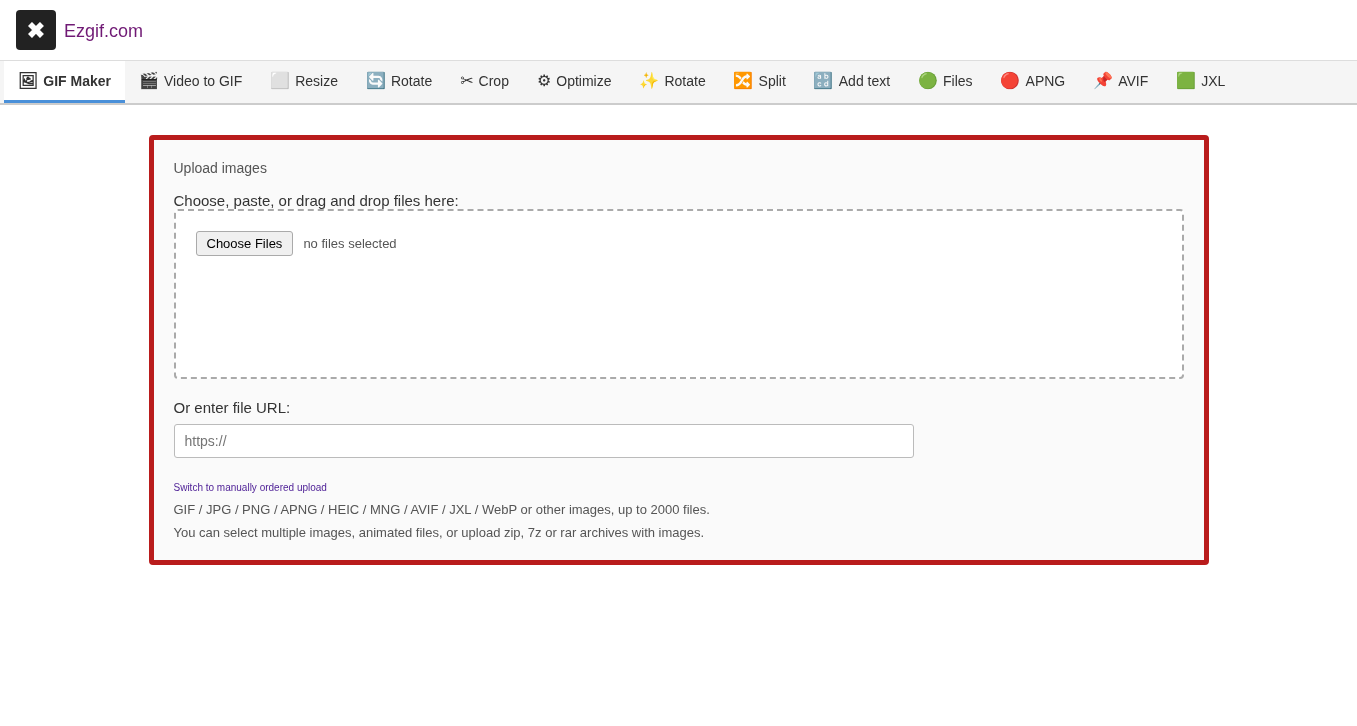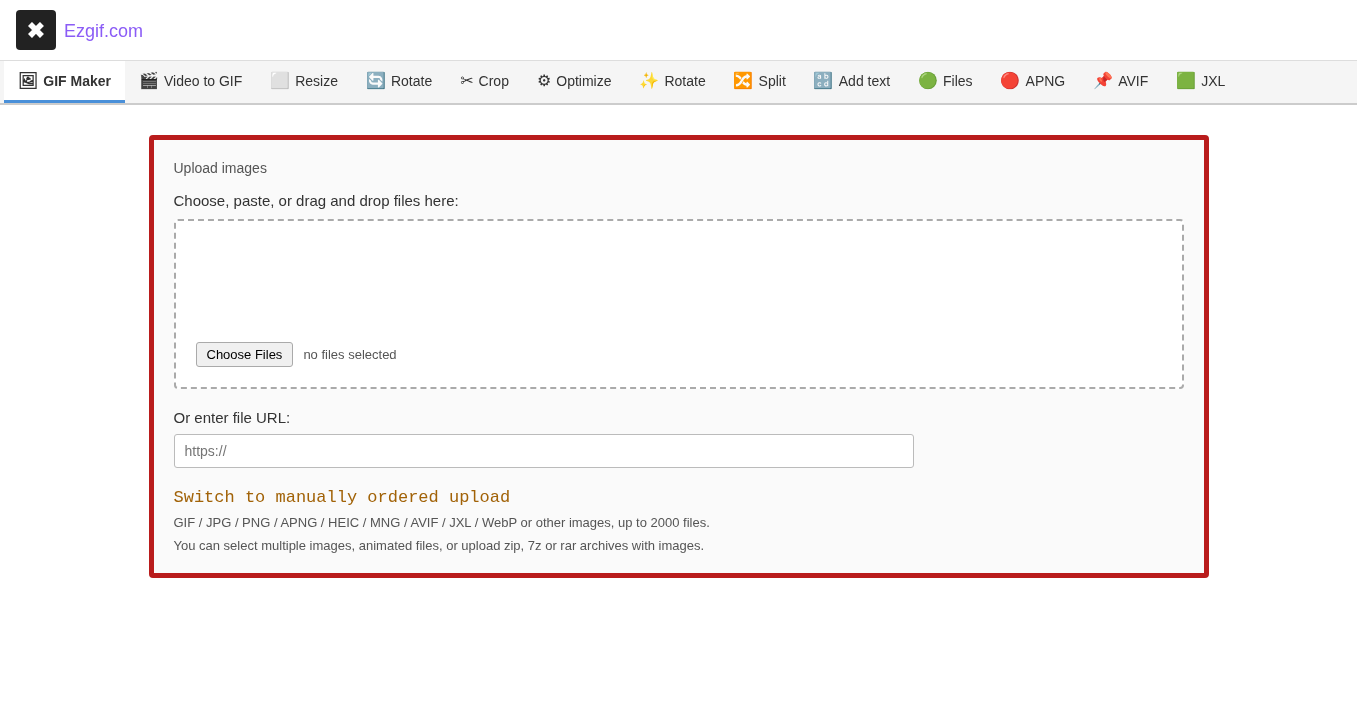--- a/index.html
+++ b/index.html
@@ -16,21 +16,21 @@
       width: 40px;
       height: 40px;
       margin-right: 8px;
     }
     .logo-text {
       font-size: 22px;
       font-weight: bold;
       color: #111;
     }
     .logo-text span {
-      color: #8b5cf6;
+      color: #701a75;
       font-weight: normal;
       font-size: 18px;
     }
 
     
     .nav {
       display: flex;
       align-items: stretch;
       border-bottom: 2px solid #ccc;
       background: #f5f5f5;
@@ -79,28 +79,27 @@
       background: #fafafa;
     }
     .upload-section-title {
       font-size: 14px;
       color: #555;
       margin-bottom: 16px;
     }
     .upload-label {
       font-size: 15px;
       color: #333;
-      margin-bottom: 10px;
     }
     .drop-zone {
       border: 2px dashed #aaa;
       border-radius: 4px;
       min-height: 170px;
       display: flex;
-      align-items: flex-end;
+      align-items: flex-start;
       justify-content: flex-start;
       padding: 20px;
       background: #fff;
       cursor: pointer;
     }
     .file-input-label {
       display: flex;
       align-items: center;
       gap: 10px;
     }
@@ -140,24 +139,23 @@
     
     .info-section {
       margin-top: 20px;
     }
     .info-text {
       font-size: 14px;
       color: #333;
       margin-bottom: 6px;
     }
     .info-link {
-      color: #a16207;
+      color: #4c1d95;
       text-decoration: none;
-      font-size: 17px;
-      font-family: Liberation Mono, monospace;
+      font-size: 10px;
     }
     .info-small {
       font-size: 13px;
       color: #555;
       margin-top: 8px;
     }
   </style>
 </head>
 <body>
 

